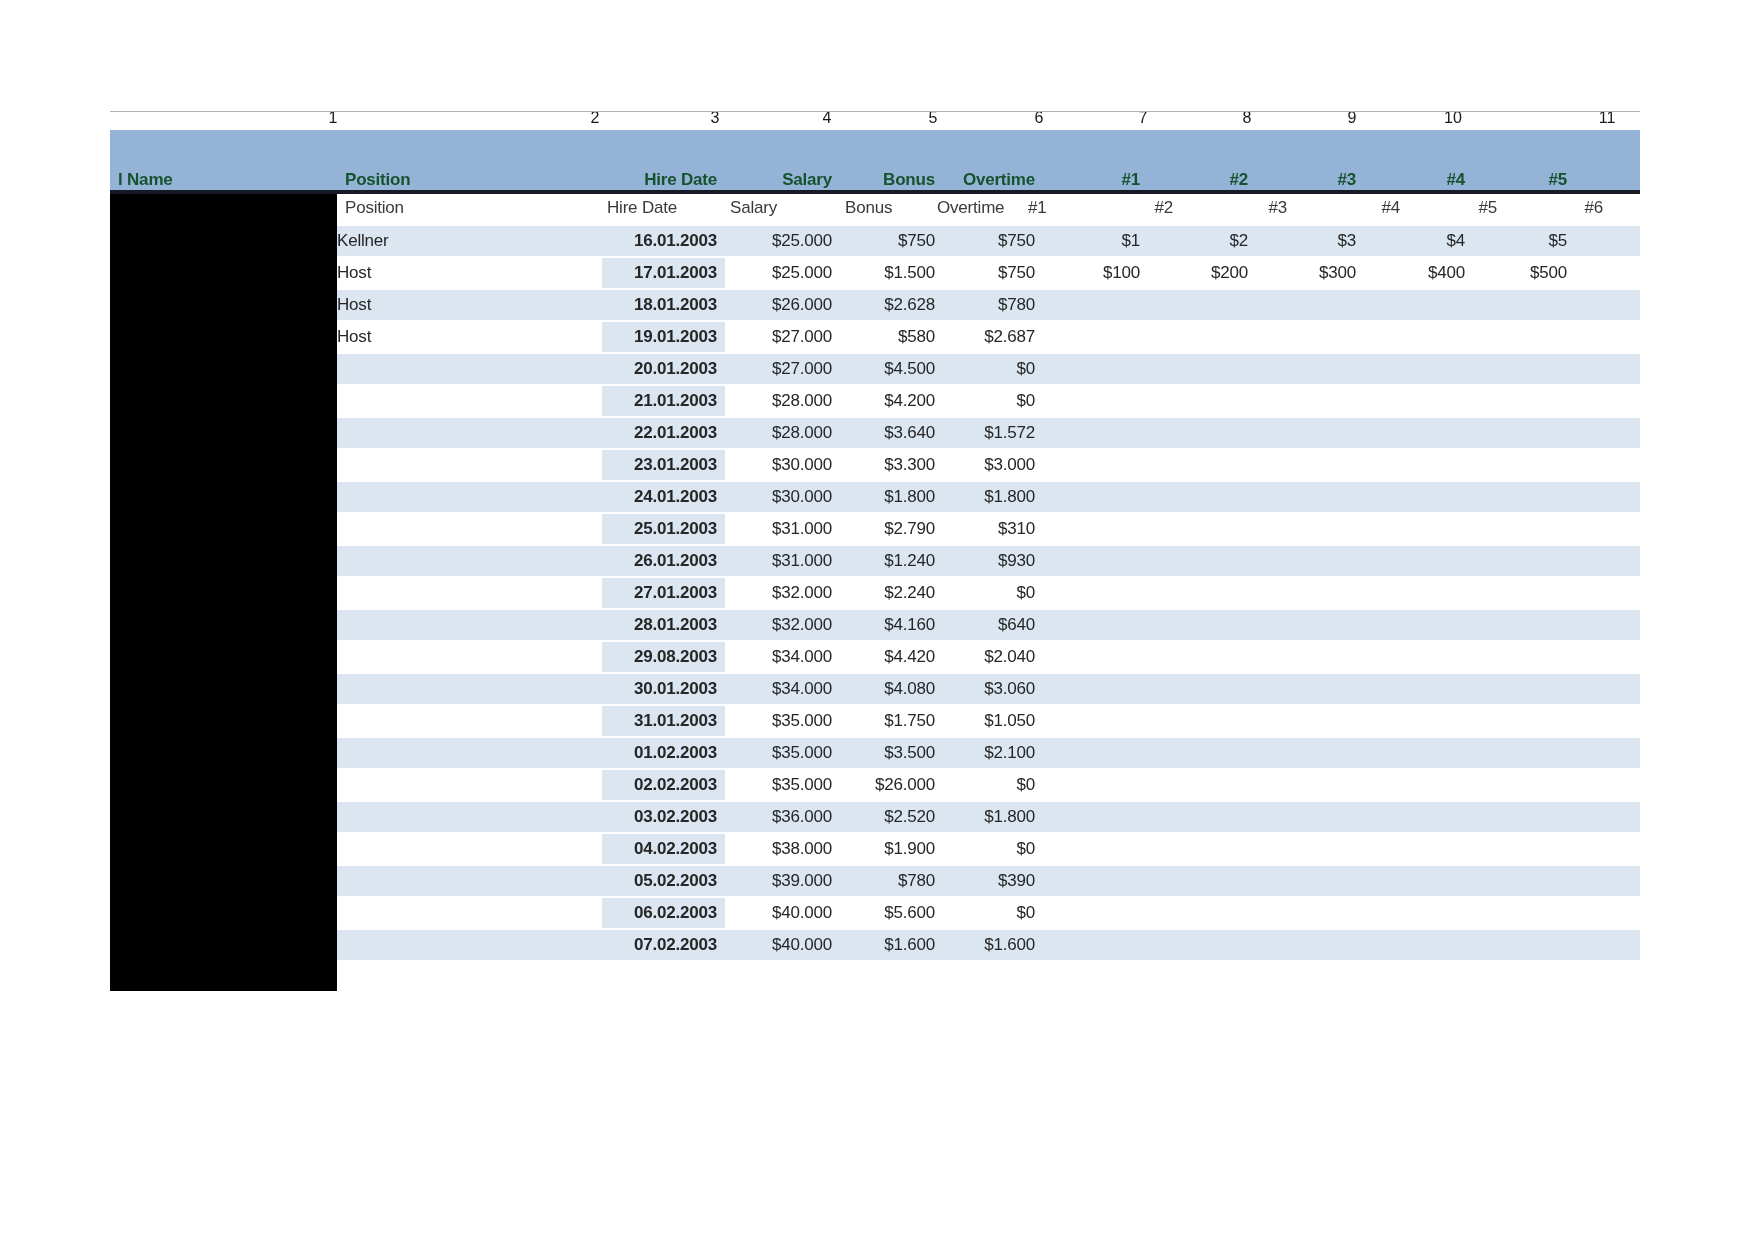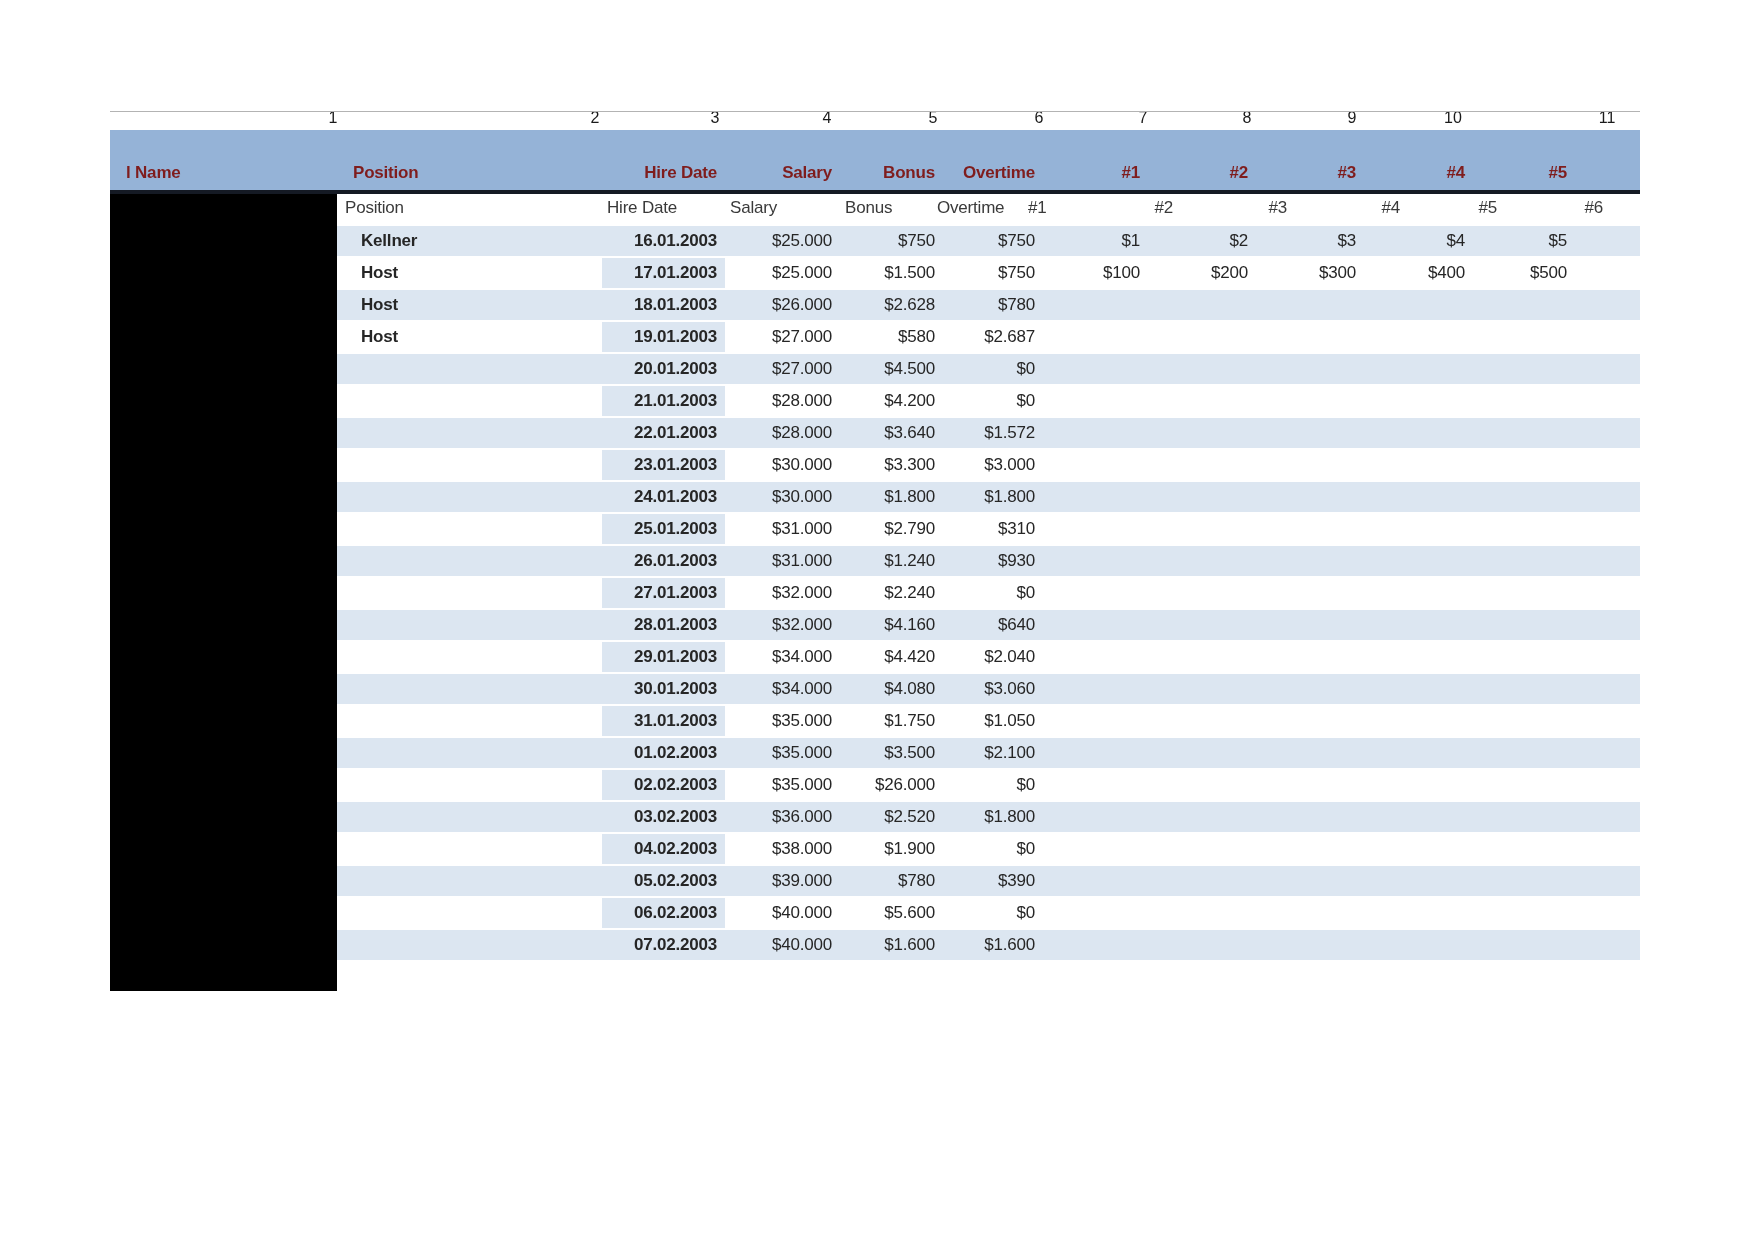--- a/index.html
+++ b/index.html
@@ -12,39 +12,39 @@
   .ruler{position:absolute;left:0;top:112px;width:1755px;height:15px;overflow:hidden;}
   .ruler span{
     position:absolute;top:-4px;width:22px;text-align:center;
     font-size:16px;line-height:20px;color:#1a1a1a;
   }
   
   .sheet{position:absolute;left:110px;top:130px;width:1530px;}
   .grid{display:grid;grid-template-columns:227px 265px 123px 115px 103px 100px 105px 108px 108px 109px 102px 65px;}
   .hdr{height:60px;background:var(--hdr-bg,#95b3d7);}
   .hdr .hcell{
-    display:flex;align-items:flex-end;padding-bottom:7px;
-    font-weight:bold;font-size:17px;letter-spacing:-0.2px;color:#7f1d1d;
-    overflow:hidden;white-space:nowrap;margin-left:8px;
+    display:flex;align-items:flex-end;
+    font-weight:bold;font-size:17px;letter-spacing:-0.2px;color:#14532d;
+    overflow:hidden;white-space:nowrap;
   }
   .al{justify-content:flex-start;padding-left:8px;text-align:left;}
   .ar{justify-content:flex-end;padding-right:8px;text-align:right;}
   .hdr-underline{height:4px;background:var(--line,#151a24);}
   
   .repeat-row{position:relative;height:30px;margin-bottom:2px;background:#ffffff;}
   .repeat-row span{
     position:absolute;top:4px;font-size:17px;letter-spacing:-0.2px;color:#3a3a3a;white-space:nowrap;
   }
   
   .row{height:30px;margin-bottom:2px;}
   .row .cell{
     font-size:17px;letter-spacing:-0.2px;line-height:30px;color:#262626;
     overflow:hidden;white-space:nowrap;background:#ffffff;
   }
-  .row .cell.al{padding-left:24px;font-weight:bold;}
+  .row .cell.al{padding-left:0;}
   .row .cell.ar{text-align:right;padding-right:8px;}
   .row.blue .cell{background:var(--stripe,#dce6f1);}
   .row.white .cell{background:#ffffff;}
   .row .cell.date{background:var(--stripe,#dce6f1);font-weight:bold;}  
   
   .black-box{position:absolute;left:110px;top:194px;width:227px;height:797px;background:var(--redact,#000000);}
 </style>
 </head>
 <body>
 
@@ -276,21 +276,21 @@
     <div class="cell ar"></div>
     <div class="cell ar"></div>
     <div class="cell ar"></div>
     <div class="cell ar"></div>
     <div class="cell ar"></div>
     <div class="cell"></div>
   </div>
         <div class="grid row white">
     <div class="cell al"></div>
     <div class="cell al"></div>
-    <div class="cell ar date">29.01.2003</div>
+    <div class="cell ar date">29.08.2003</div>
     <div class="cell ar">$34.000</div>
     <div class="cell ar">$4.420</div>
     <div class="cell ar">$2.040</div>
     <div class="cell ar"></div>
     <div class="cell ar"></div>
     <div class="cell ar"></div>
     <div class="cell ar"></div>
     <div class="cell ar"></div>
     <div class="cell"></div>
   </div>

